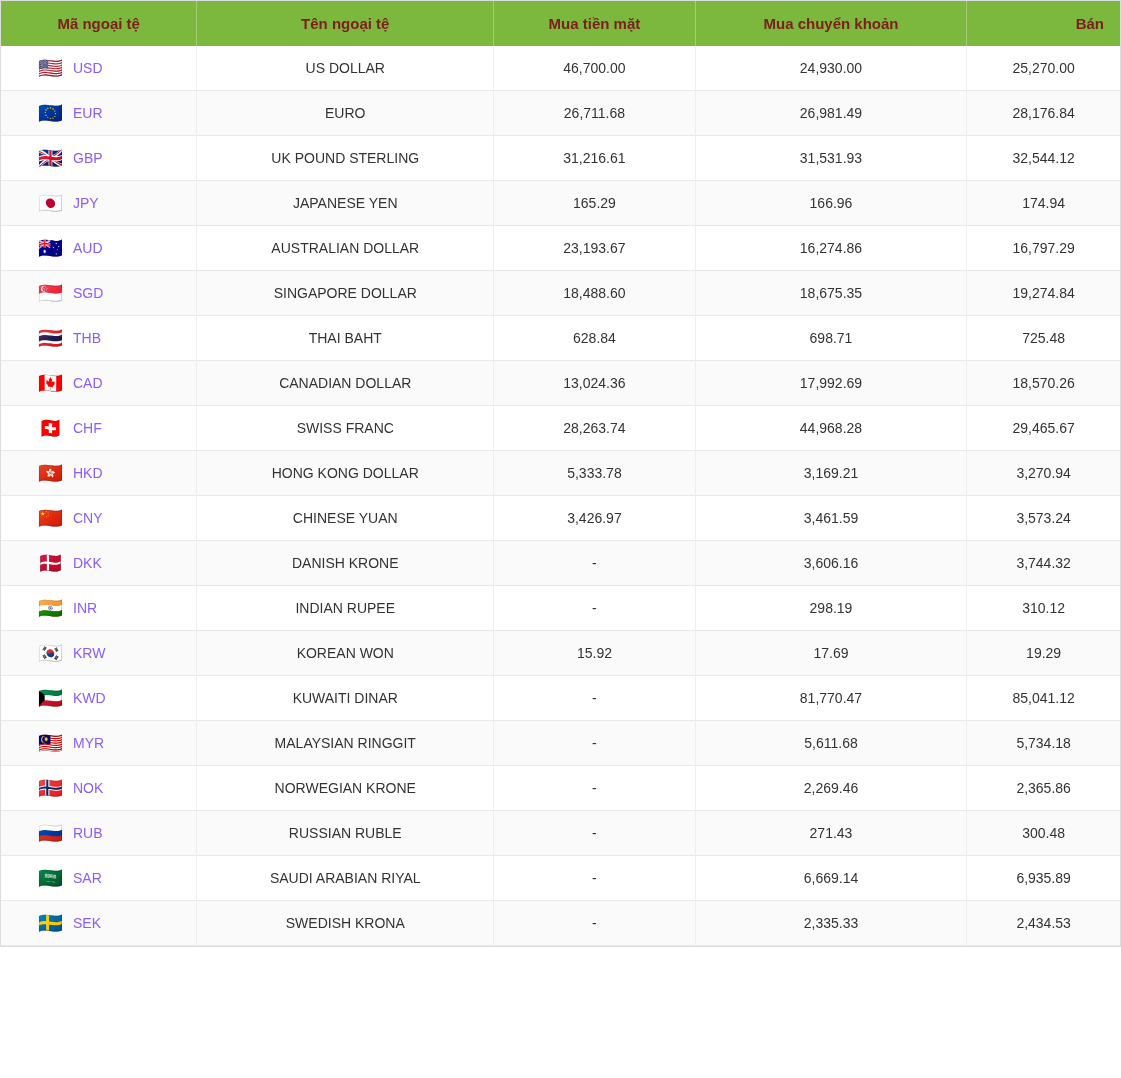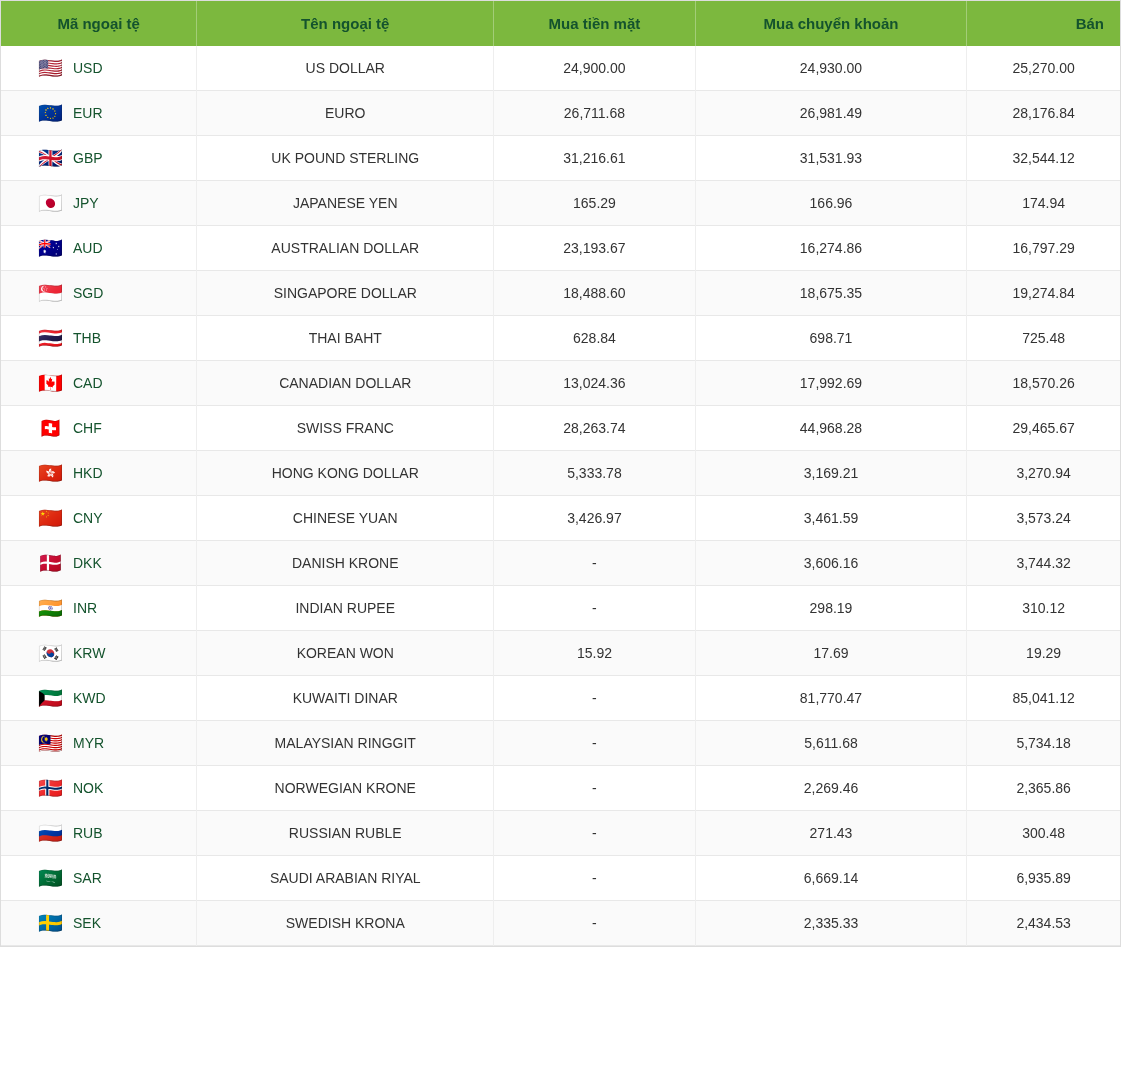--- a/index.html
+++ b/index.html
@@ -13,21 +13,21 @@
       border: 1px solid #ddd;
     }
     table {
       width: 100%;
       border-collapse: collapse;
     }
     thead tr {
       background: #7cb83e;
     }
     thead th {
-      color: #14532d;
+      color: #7f1d1d;
       font-weight: 600;
       padding: 14px 16px;
       text-align: center;
       border-right: 1px solid rgba(255,255,255,0.3);
       font-size: 15px;
     }
     thead th:last-child { border-right: none; text-align: right; }
     tbody tr {
       border-bottom: 1px solid #e8e8e8;
     }
@@ -56,21 +56,21 @@
       width: 28px;
       height: 20px;
       display: inline-flex;
       align-items: center;
       justify-content: center;
       font-size: 20px;
       flex-shrink: 0;
     }
     .currency-code {
       font-weight: 500;
-      color: #14532d;
+      color: #8b5cf6;
     }
     td.code-td {
       text-align: left;
     }
   </style>
 </head>
 <body>
 
 <div class="table-container">
   <table>
@@ -85,21 +85,21 @@
     </thead>
     <tbody id="table-body">
     <tr style="background: rgb(255, 255, 255);">
           <td class="code-td">
     <div class="currency-code-cell">
       <span class="flag-icon">🇺🇸</span>
       <span class="currency-code">USD</span>
     </div>
   </td>
           <td>US DOLLAR</td>
-          <td>24,900.00</td>
+          <td>46,700.00</td>
           <td>24,930.00</td>
           <td>25,270.00</td>
         </tr>
         <tr style="background: rgb(250, 250, 250);">
           <td class="code-td">
     <div class="currency-code-cell">
       <span class="flag-icon">🇪🇺</span>
       <span class="currency-code">EUR</span>
     </div>
   </td>

